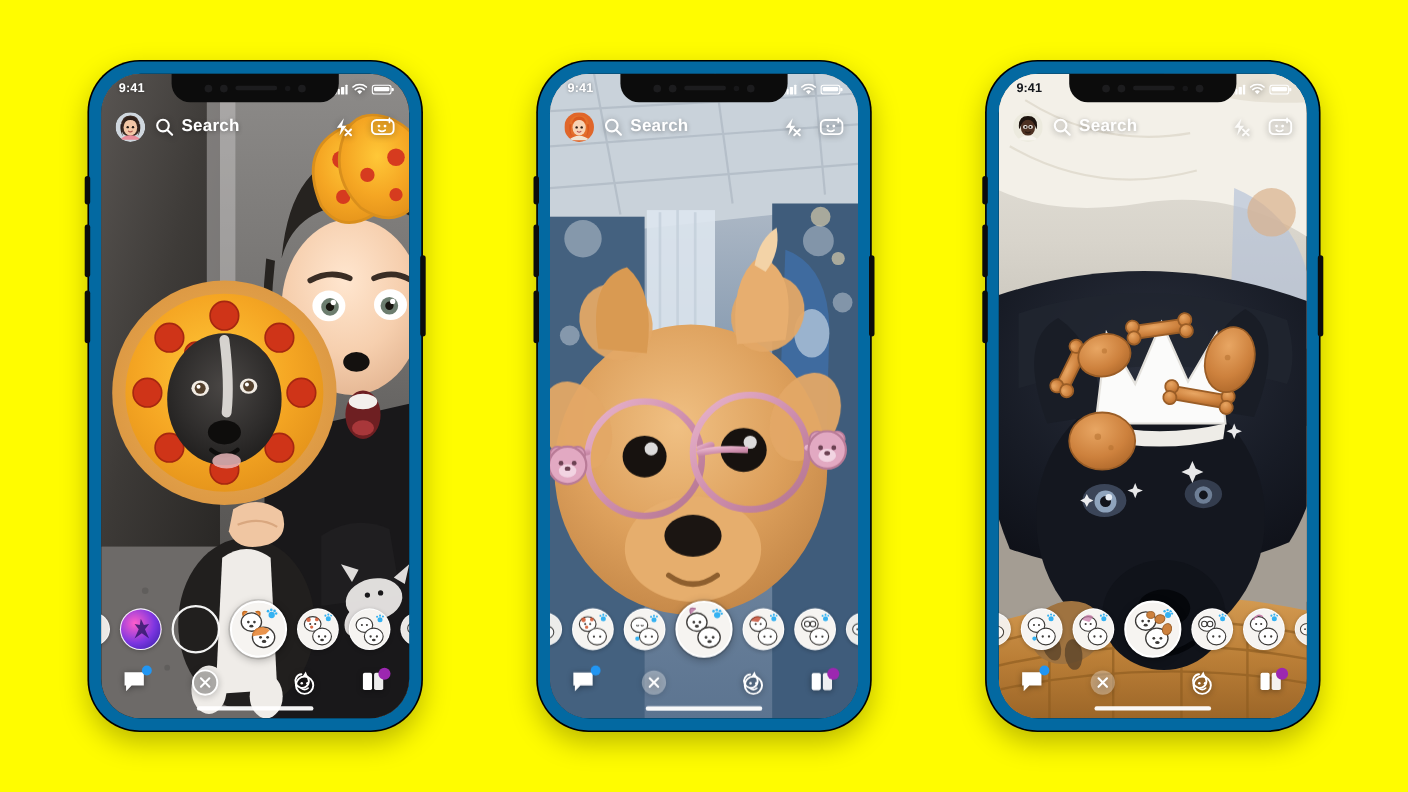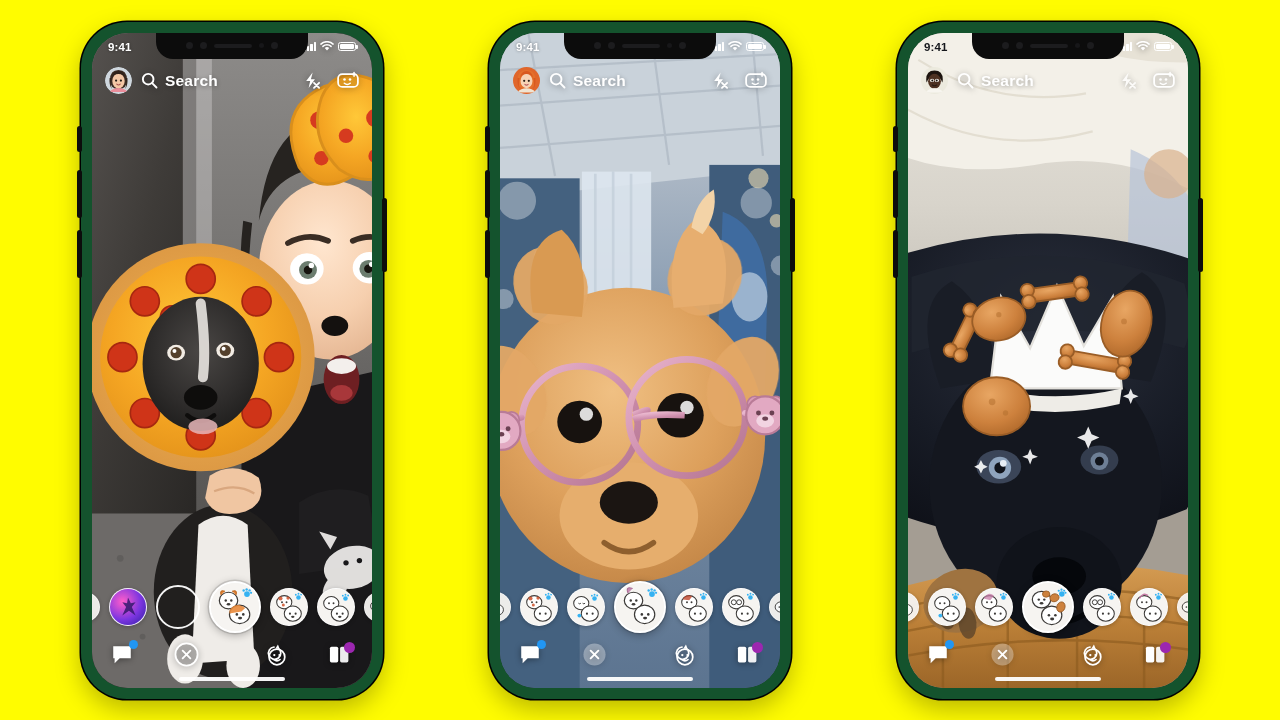--- a/index.html
+++ b/index.html
@@ -19,23 +19,23 @@
     display: flex;
     align-items: center;
     justify-content: center;
     gap: 106px;
   }
 
   
   .phone {
     position: relative;
     width: 302px;
-    height: 677px;
+    height: 608px;
     border-radius: 46px;
-    background: #14532d;
+    background: #0369a1;
     padding: 11px;
     box-shadow: 0 0 0 1.5px #000, 0 10px 26px rgba(0,0,0,.28);
     flex: 0 0 auto;
   }
   .phone .btn-side {
     position: absolute;
     background: #0c0c0c;
     border-radius: 3px;
   }
   .btn-silent { left: -4px; top: 104px; width: 5px; height: 26px; }
@@ -106,21 +106,21 @@
     gap: 9px;
   }
   .avatar {
     width: 27px; height: 27px; border-radius: 50%;
     flex: 0 0 auto;
     position: relative;
     overflow: hidden;
     display: block;
   }
   .search-wrap {
-    display: flex; align-items: flex-start; gap: 7px;
+    display: flex; align-items: flex-end; gap: 7px;
     flex: 1 1 auto;
     color: #fff;
   }
   .search-wrap .lbl {
     font-size: 15.5px; font-weight: bold; color: #fff;
     text-shadow: 0 1px 4px rgba(0,0,0,.35);
     letter-spacing: .2px;
   }
   .hdr-icons { display: flex; align-items: center; gap: 16px; flex: 0 0 auto; }
   .icon-svg { display: block; filter: drop-shadow(0 1px 3px rgba(0,0,0,.4)); }

